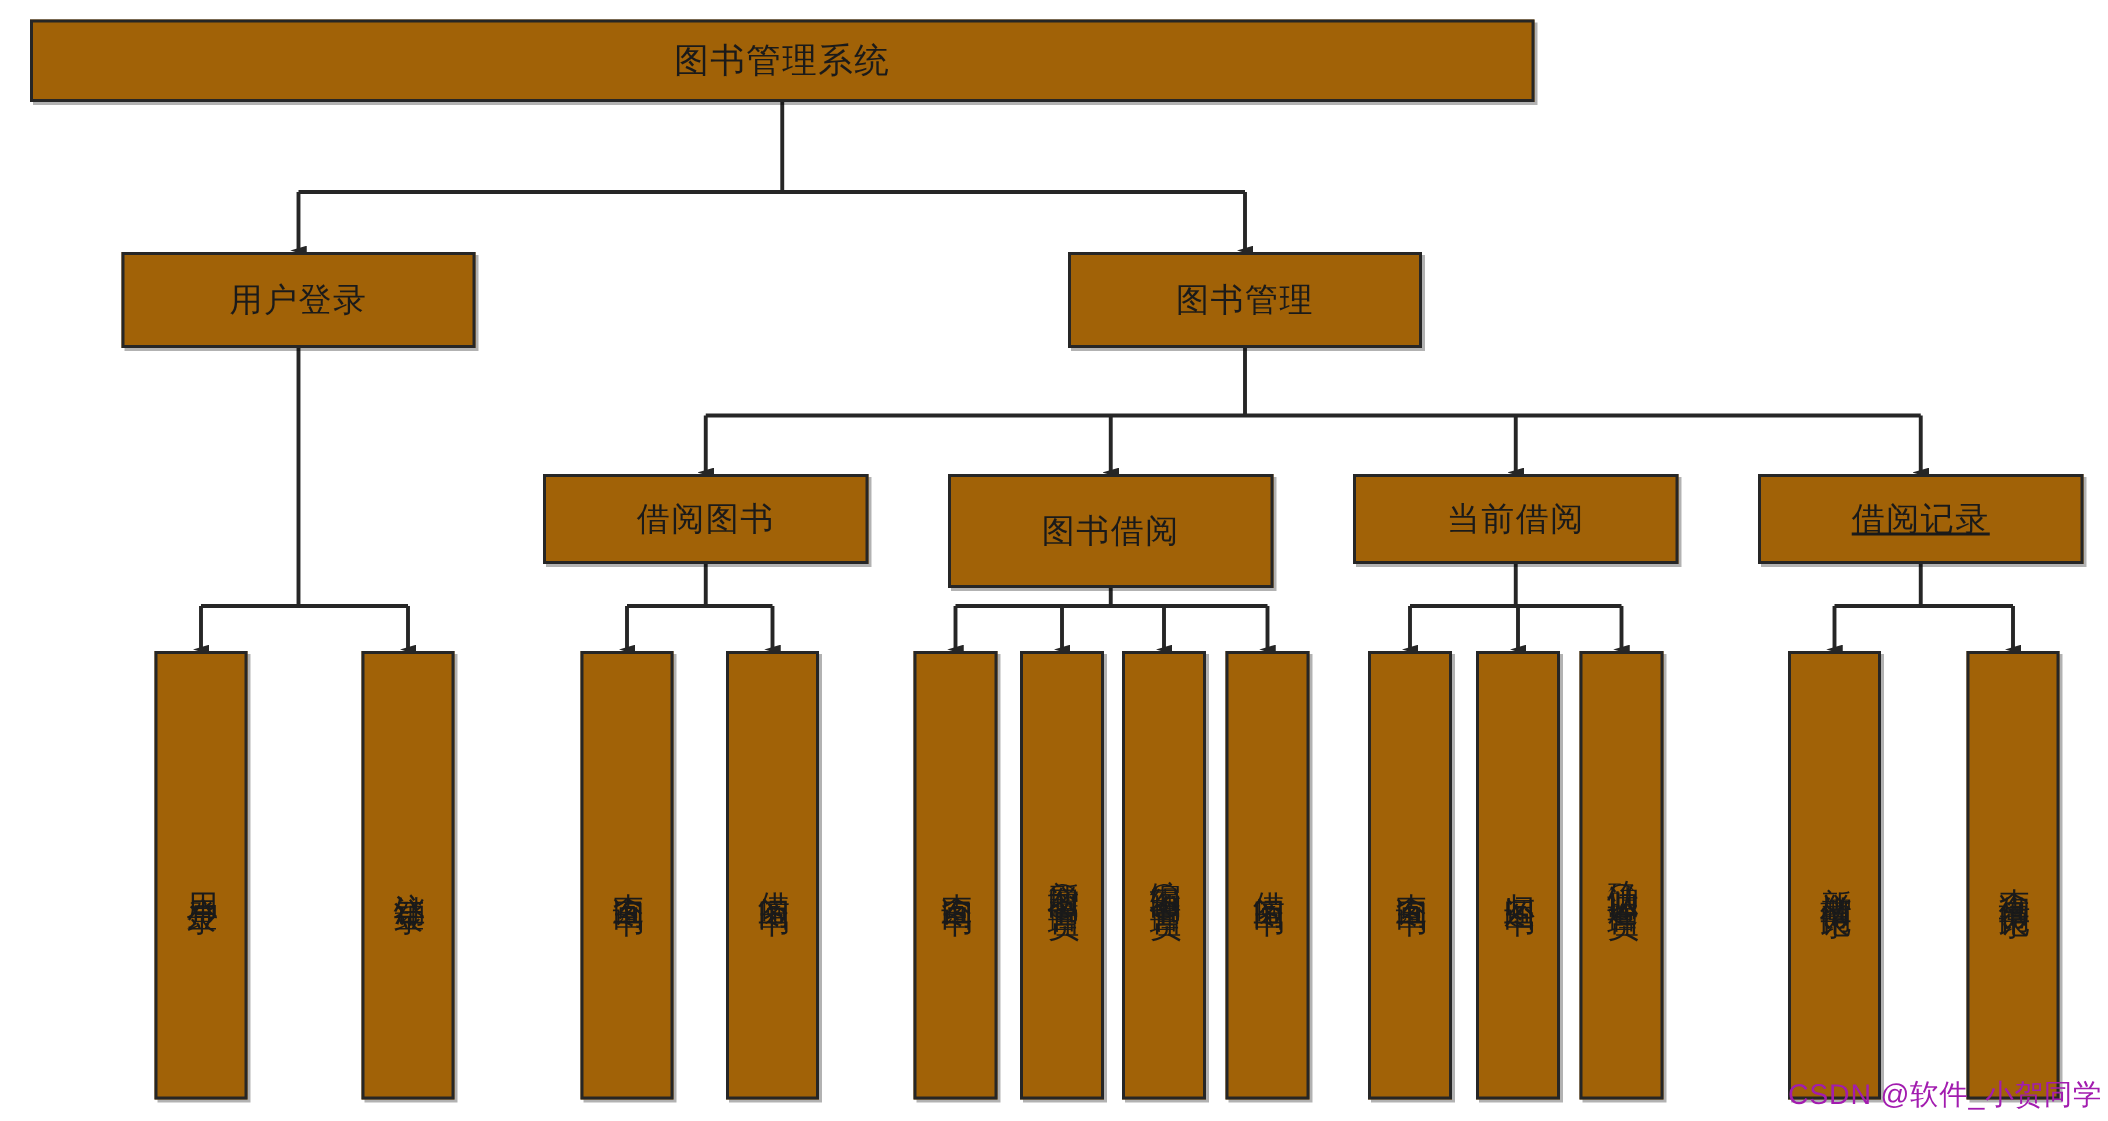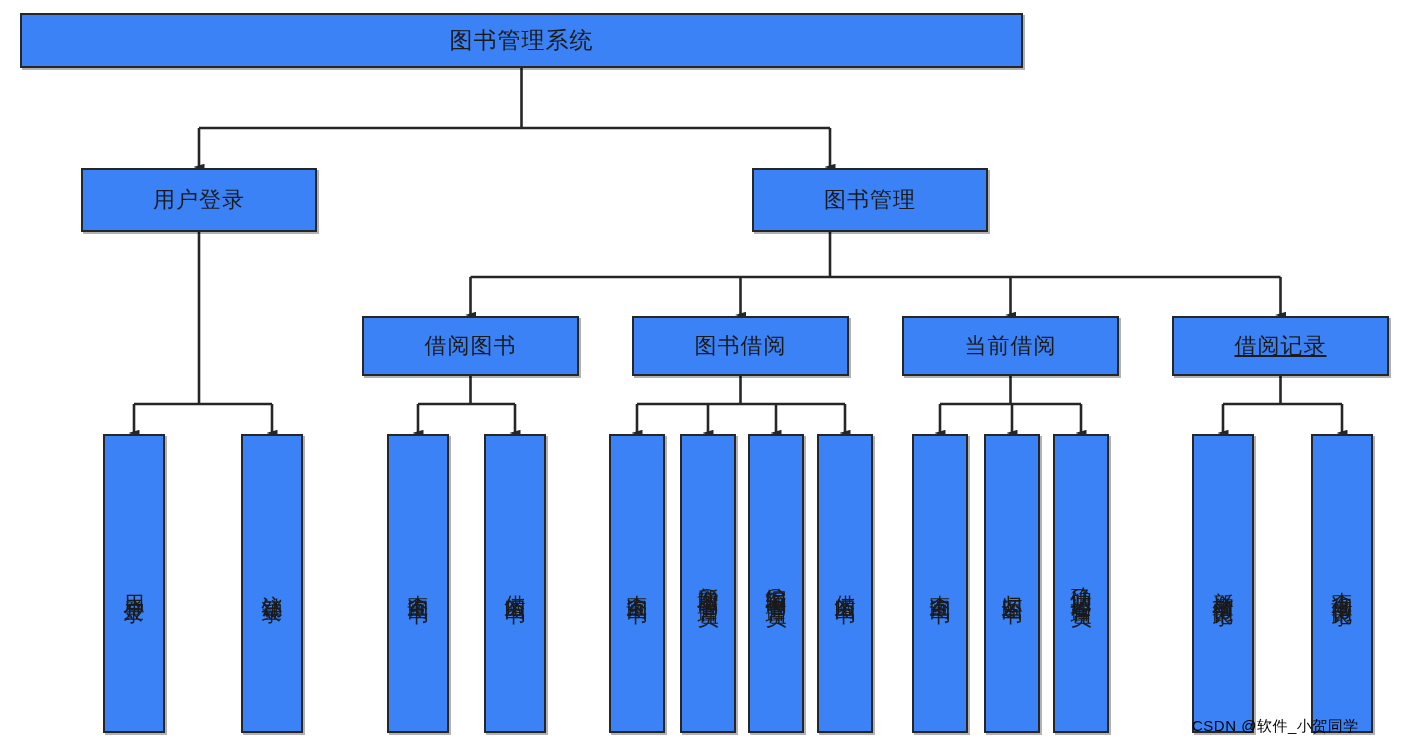--- a/index.html
+++ b/index.html
@@ -22,21 +22,21 @@
     position: absolute;
     left: 0;
     top: 0;
     width: 1405px;
     height: 747px;
     pointer-events: none;
   }
   .node {
     position: absolute;
     box-sizing: border-box;
-    background: #3b82f6;
+    background: #a16207;
     border: 2px solid #262626;
     box-shadow: 2px 2px 0 rgba(0,0,0,0.30);
     display: flex;
     align-items: center;
     justify-content: center;
     z-index: 2;
   }
   .node-label {
     font-size: 22px;
     line-height: 1.25;
@@ -50,22 +50,22 @@
     text-orientation: upright;
     font-size: 21px;
     letter-spacing: 3px;
     line-height: 1.05;
     white-space: normal;
     max-height: 100%;
   }
   .node.root .node-label { font-size: 23px; }
   .watermark {
     position: absolute;
-    font-size: 15px;
-    color: #000000;
+    font-size: 19px;
+    color: #a21caf;
     letter-spacing: 0.5px;
     white-space: nowrap;
     z-index: 5;
   }
 </style>
 </head>
 <body>
 
 <div id="canvas">
   <svg id="edges" viewBox="0 0 1405 747">
@@ -110,27 +110,27 @@
         <line x1="1342" y1="404" x2="1342" y2="433" marker-end="url(#arrowhead)"></line>
       </g>
   </svg>
   <div id="node-layer">
       <div class="node root" id="node-root" style="left: 20px; top: 13px; width: 1003px; height: 55px;">
         <span class="node-label">图书管理系统</span>
       </div>
       <div class="node" id="node-login" style="left: 81px; top: 168px; width: 236px; height: 64px;">
         <span class="node-label">用户登录</span>
       </div>
-      <div class="node" id="node-bookmgmt" style="left: 712px; top: 168px; width: 236px; height: 64px; margin-left: 40px;">
+      <div class="node" id="node-bookmgmt" style="left: 712px; top: 168px; width: 236px; height: 64px;">
         <span class="node-label">图书管理</span>
       </div>
       <div class="node" id="node-newbook" style="left: 362px; top: 316px; width: 217px; height: 60px;">
         <span class="node-label">借阅图书</span>
       </div>
-      <div class="node" id="node-borrow" style="left: 632px; top: 316px; width: 217px; height: 60px;">
+      <div class="node" id="node-borrow" style="left: 632px; top: 316px; width: 217px; height: 76px;">
         <span class="node-label">图书借阅</span>
       </div>
       <div class="node" id="node-current" style="left: 902px; top: 316px; width: 217px; height: 60px;">
         <span class="node-label">当前借阅</span>
       </div>
       <div class="node" id="node-records" style="left: 1172px; top: 316px; width: 217px; height: 60px; text-decoration: underline;">
         <span class="node-label">借阅记录</span>
       </div>
       <div class="node leaf" id="node-leaf-login" style="left: 103px; top: 434px; width: 62px; height: 299px;">
         <span class="node-label">用户登录</span>

